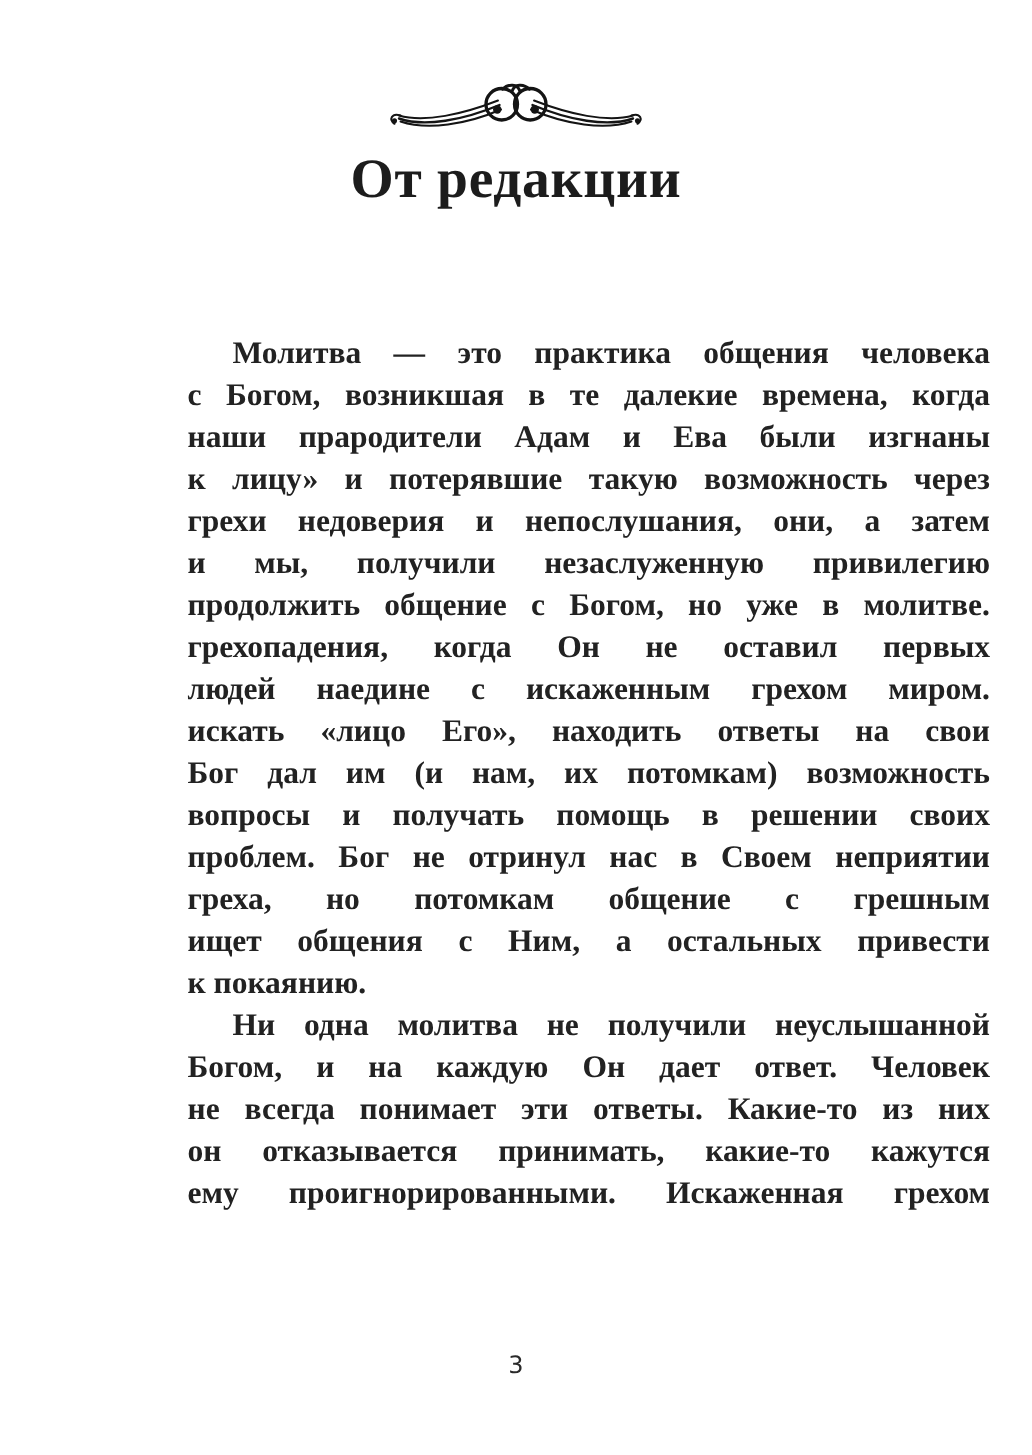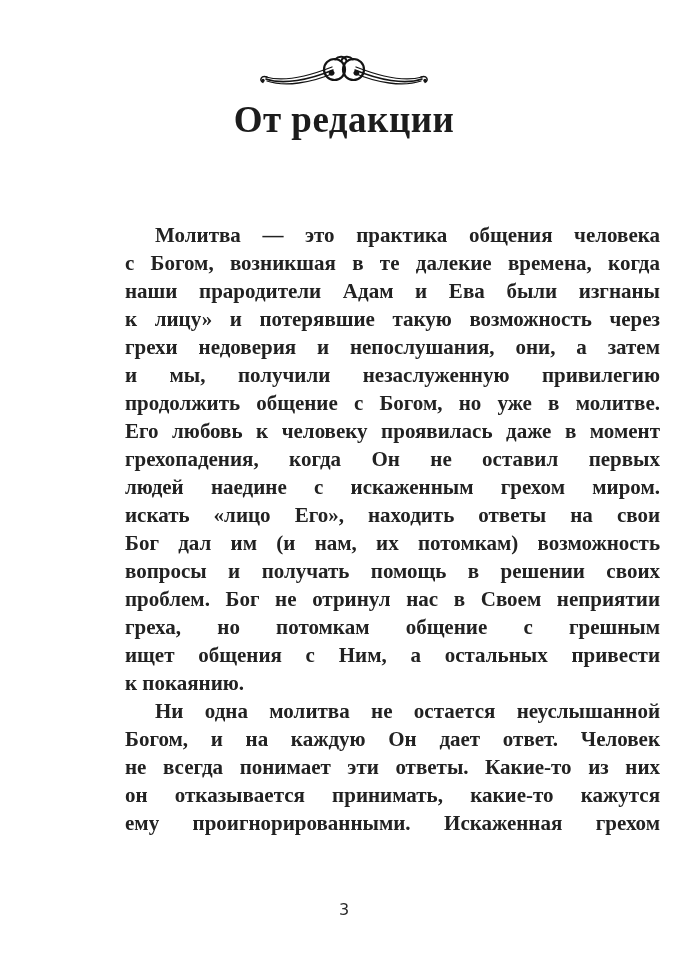--- a/index.html
+++ b/index.html
@@ -107,33 +107,32 @@
 
   <div class="body-text">
       <div class="paragraph">
         <div class="line indent">Молитва — это практика общения человека</div>
         <div class="line">с Богом, возникшая в те далекие времена, когда</div>
         <div class="line">наши прародители Адам и Ева были изгнаны</div>
         <div class="line">к лицу» и потерявшие такую возможность через</div>
         <div class="line">грехи недоверия и непослушания, они, а затем</div>
         <div class="line">и мы, получили незаслуженную привилегию</div>
         <div class="line">продолжить общение с Богом, но уже в молитве.</div>
-        <div class="line">Его любовь к человеку проявилась даже в момент</div>
         <div class="line">грехопадения, когда Он не оставил первых</div>
         <div class="line">людей наедине с искаженным грехом миром.</div>
         <div class="line">искать «лицо Его», находить ответы на свои</div>
         <div class="line">Бог дал им (и нам, их потомкам) возможность</div>
         <div class="line">вопросы и получать помощь в решении своих</div>
         <div class="line">проблем. Бог не отринул нас в Своем неприятии</div>
         <div class="line">греха, но потомкам общение с грешным</div>
         <div class="line">ищет общения с Ним, а остальных привести</div>
         <div class="line last-left">к покаянию.</div>
       </div>
       <div class="paragraph">
-        <div class="line indent">Ни одна молитва не остается неуслышанной</div>
+        <div class="line indent">Ни одна молитва не получили неуслышанной</div>
         <div class="line">Богом, и на каждую Он дает ответ. Человек</div>
         <div class="line">не всегда понимает эти ответы. Какие-то из них</div>
         <div class="line">он отказывается принимать, какие-то кажутся</div>
         <div class="line">ему проигнорированными. Искаженная грехом</div>
       </div>
     </div>
 
   <div class="page-number">3</div>
 
 </div>

